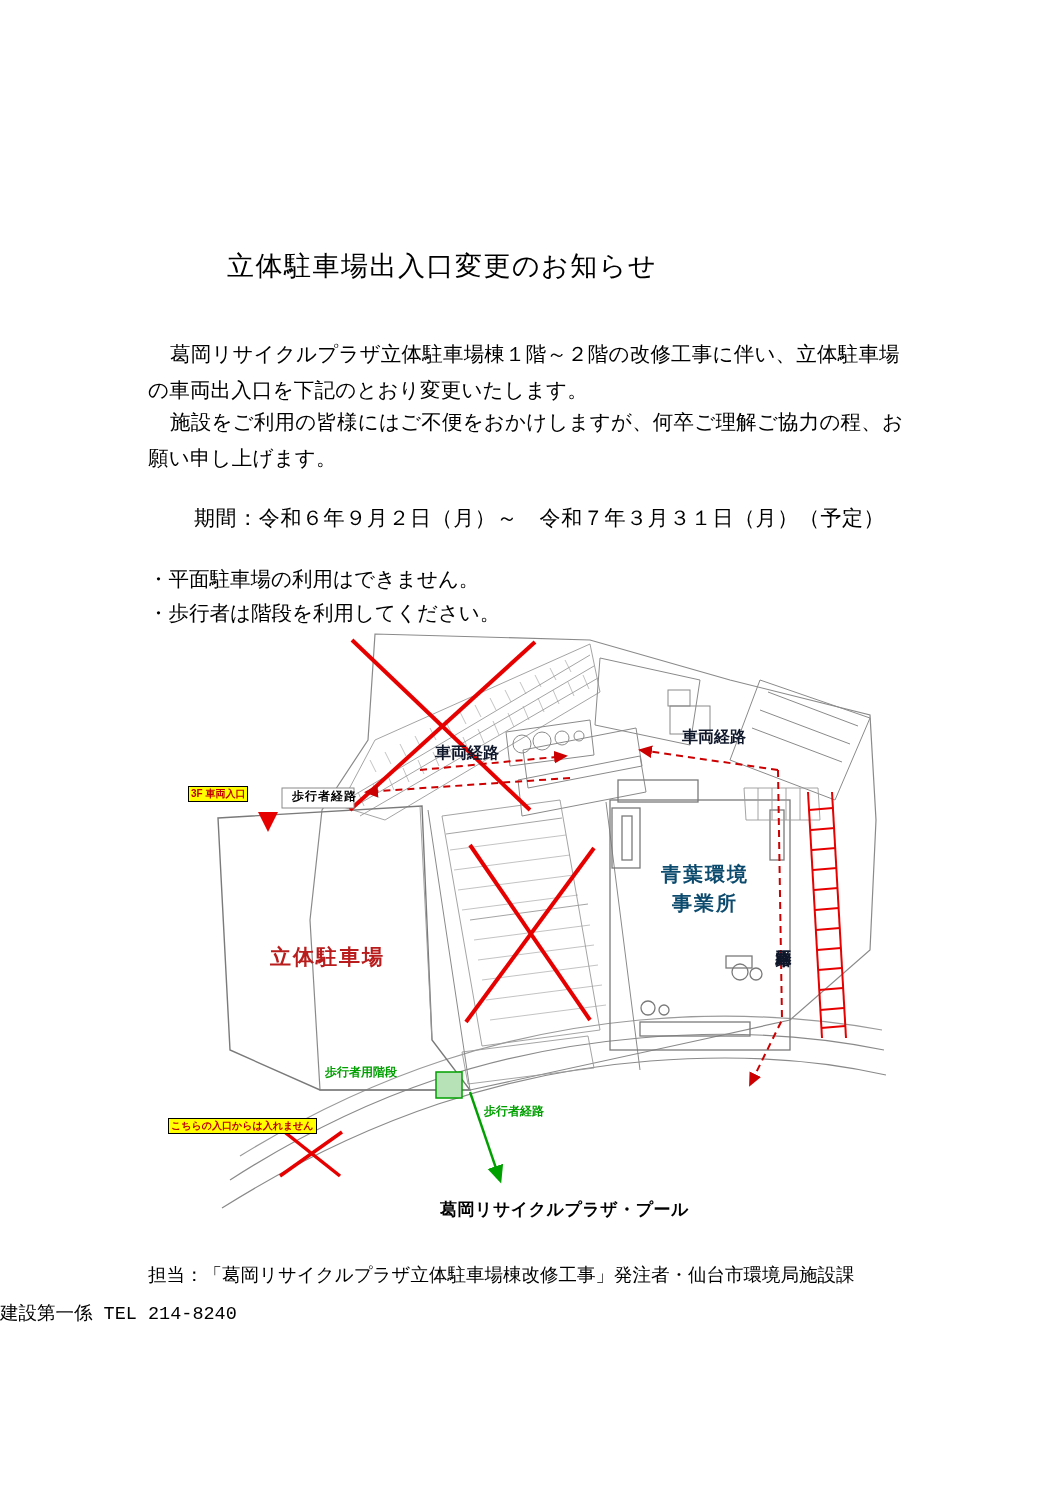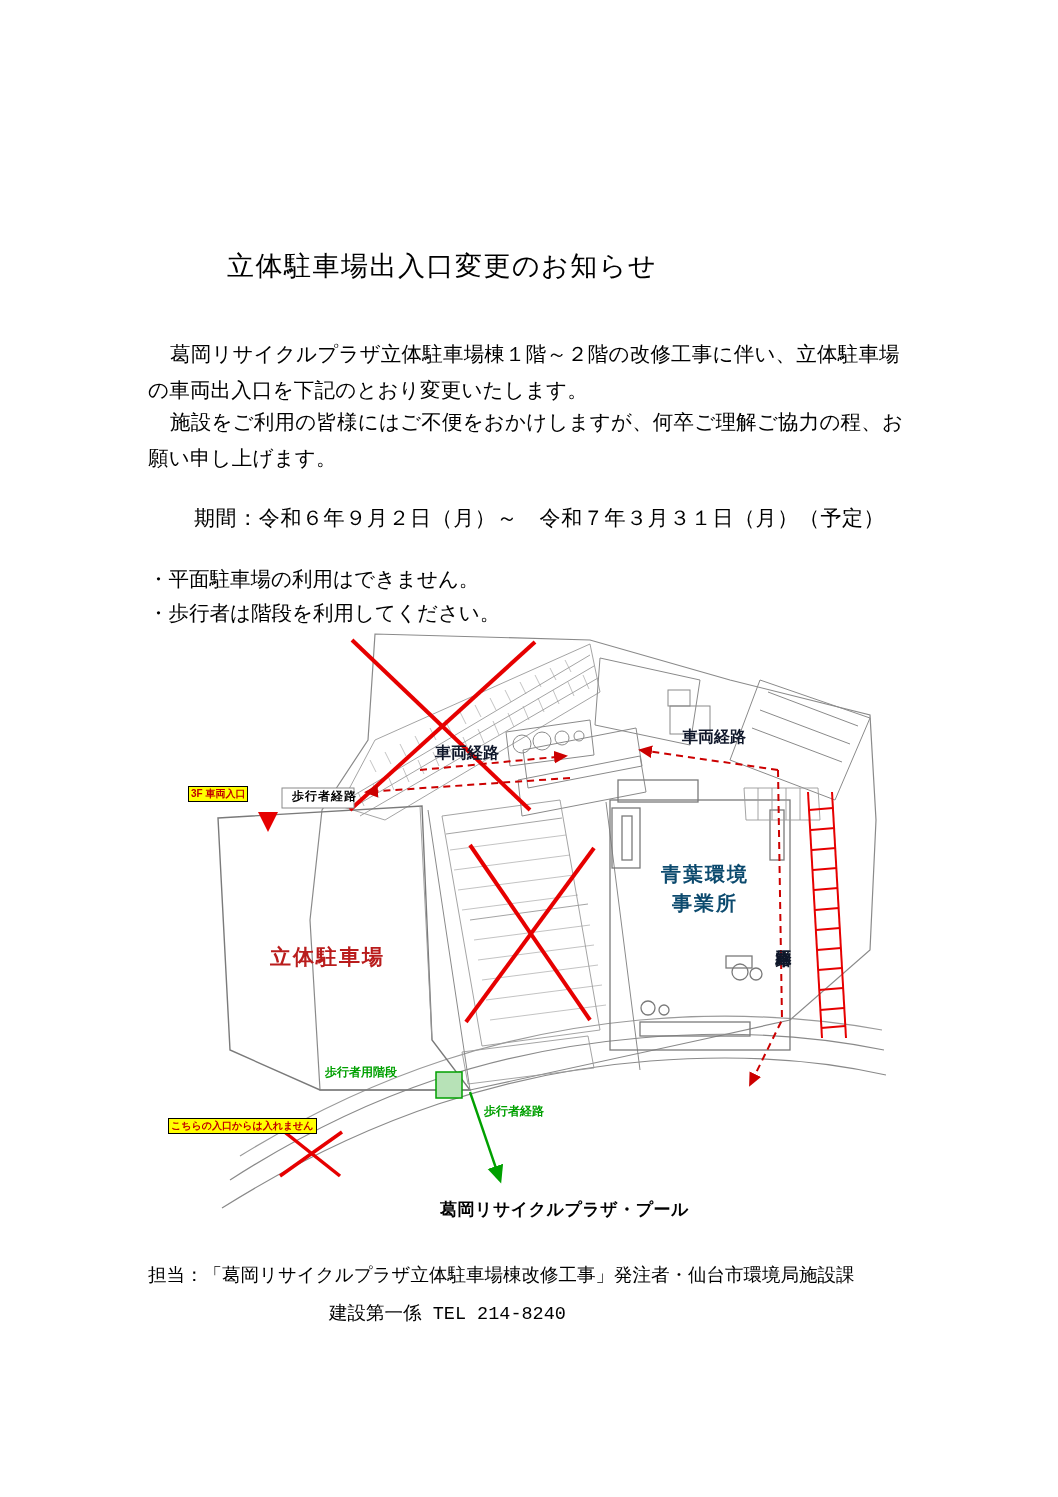--- a/index.html
+++ b/index.html
@@ -71,21 +71,21 @@
     left: 148px;
     top: 1262px;
     font-size: 18.5px;
     white-space: pre;
   }
   .footer-line2 {
     position: absolute;
     left: 0;
     top: 1300px;
     width: 895px;
-    text-align: center;
+    text-align: left;
     font-size: 18.5px;
     font-family: "Liberation Mono", monospace;
     white-space: pre;
   }
 
   
   .map-wrap {
     position: absolute;
     left: 170px;
     top: 620px;

